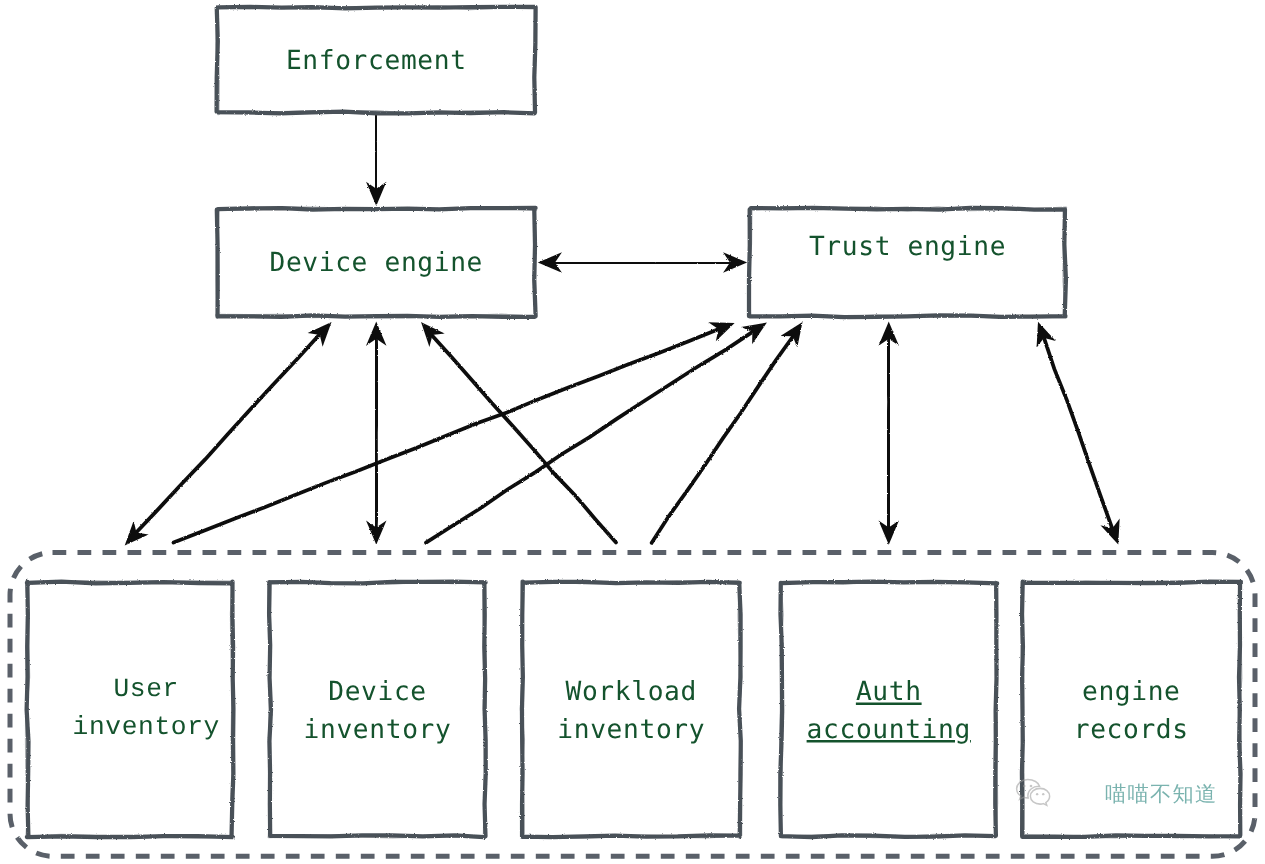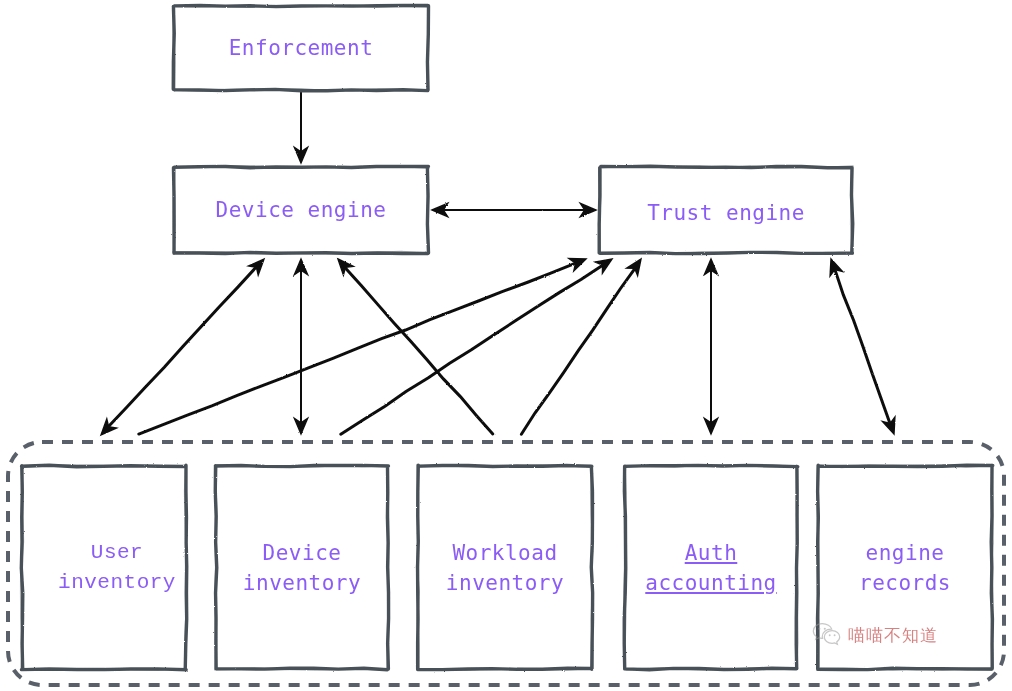--- a/index.html
+++ b/index.html
@@ -24,43 +24,44 @@
     top: 0;
     width: 1012px;
     height: 691px;
   }
   .node-label {
     position: absolute;
     display: flex;
     align-items: center;
     justify-content: center;
     text-align: center;
-    color: #8b5cf6;
+    color: #14532d;
     font-family: "DejaVu Sans Mono", "Liberation Mono", monospace;
     font-size: 21px;
     line-height: 30px;
     letter-spacing: 0.5px;
     white-space: pre-line;
     pointer-events: none;
   }
   .watermark {
     position: absolute;
     left: 812px;
     top: 622px;
     display: flex;
     align-items: center;
     gap: 6px;
     opacity: 0.55;
   }
   .watermark-text {
     font-family: "DejaVu Sans", "Liberation Sans", sans-serif;
     font-size: 17px;
-    color: #b91c1c;
+    color: #0f766e;
     letter-spacing: 1px;
     white-space: nowrap;
+    margin-left: 36px;
   }
   .wm-icon {
     display: block;
   }
 </style>
 </head>
 <body>
 
 <div id="canvas">
 
@@ -165,21 +166,21 @@
           <rect x="818" y="466" width="174" height="203" fill="#ffffff"></rect>
           <path d="M 818.747485543018 466.1422418598748 L 842.4219639098641 466.3872812753484 L 868.1541988923533 466.2368736271918 L 893.1832411636387 466.26140976001574 L 917.8523224972565 466.5502037054627 L 942.4255053933297 466.2860679631522 L 966.6293523517307 465.26431508067265 L 992.7726332671813 465.5205997468534 M 992.0311237815912 466.64091434545855 L 991.8123094561568 490.5869546890315 L 991.9893007699351 516.0579660416153 L 991.20922570229 542.0431839886671 L 991.84009914428 567.1955228807849 L 991.3378820419954 592.9577650551138 L 992.417762375445 618.9152095801501 L 992.0627361301625 644.0282863622547 L 992.2302928929358 668.2404109955022 M 991.9815655175511 668.9823040012188 L 967.1102914541276 669.0286693576857 L 941.5304099491873 668.6048443259693 L 917.1795155664013 668.7554592135155 L 892.7760622846649 668.2810604095837 L 867.8141373706648 669.5904558188238 L 842.9136135377786 669.536856270459 L 817.7383386614446 669.4003099447118 M 817.6977579119139 668.8606019976831 L 817.7813104632223 643.9701738362877 L 817.5301095964062 618.235373163589 L 818.2307571415932 593.5861312873247 L 817.9828506473372 567.7924484258017 L 817.6870437624339 541.9026229861088 L 818.3366958623458 517.1928268438404 L 817.6345413210031 491.46110687297124 L 818.1676895146107 465.3023849487781" fill="none" stroke="#4a5159" stroke-width="3.4" stroke-linecap="round" filter="url(#rough)" opacity="1"></path>
           <path d="M 818.8739372978331 465.06724786770866 L 841.7300941501685 467.1587481897132 L 868.5669169026804 465.3013639452408 L 892.7803662885688 466.19567251270433 L 918.3081096795092 465.40195837048907 L 943.4664267006108 464.9756450653894 L 966.0188471283585 466.6290770062381 L 991.3228010180047 465.2010473968466 M 991.7817215447229 464.84220795633377 L 992.4529027141876 492.133650303799 L 992.459644795237 516.3260521892347 L 992.9373097429691 542.8802033433482 L 991.0550198556181 567.0211526635667 L 992.6476583489439 593.5366682061282 L 991.6375707630243 617.5832151415447 L 992.0854056125904 644.0666106231704 L 992.5789797791182 668.8895224576302 M 991.2048853876092 670.0964370499814 L 966.6001268117423 668.7531497959761 L 942.4241729197605 669.7839969644249 L 916.2856213706146 668.54169966315 L 892.487681852588 669.8671291360944 L 868.515945489998 669.3733119971926 L 843.6921095176364 668.4756374362277 L 817.8228145604128 668.2979335787231 M 818.8624691734382 668.3717144968788 L 818.7994622955097 643.8951269156626 L 818.7630857476793 619.4475515376765 L 817.6672132496104 593.6404180535885 L 818.3232572562636 566.6609334947359 L 818.4867842443691 541.5453970912008 L 817.3749079706962 517.3898360976203 L 817.0799533845297 491.3491123920186 L 817.7326222424082 465.0442658425515" fill="none" stroke="#4a5159" stroke-width="2" stroke-linecap="round" filter="url(#rough)" opacity="0.45"></path>
         </g>
       </g>
   </svg>
 
   <div id="labels">
       <div class="node-label" style="left: 174px; top: 6px; width: 254px; height: 84px;">Enforcement</div>
       <div class="node-label" style="left: 174px; top: 167px; width: 254px; height: 86px;">Device engine</div>
-      <div class="node-label" style="left: 600px; top: 170px; width: 252px; height: 86px;">Trust engine</div>
+      <div class="node-label" style="left: 600px; top: 154px; width: 252px; height: 86px;">Trust engine</div>
       <div class="node-label" style="left: 35px; top: 466px; width: 164px; height: 203px; font-family: Liberation Mono, monospace;">User
 inventory</div>
       <div class="node-label" style="left: 216px; top: 466px; width: 172px; height: 203px;">Device
 inventory</div>
       <div class="node-label" style="left: 418px; top: 466px; width: 174px; height: 203px;">Workload
 inventory</div>
       <div class="node-label" style="left: 625px; top: 466px; width: 172px; height: 203px; text-decoration: underline;">Auth
 accounting</div>
       <div class="node-label" style="left: 818px; top: 466px; width: 174px; height: 203px;">engine
 records</div>

